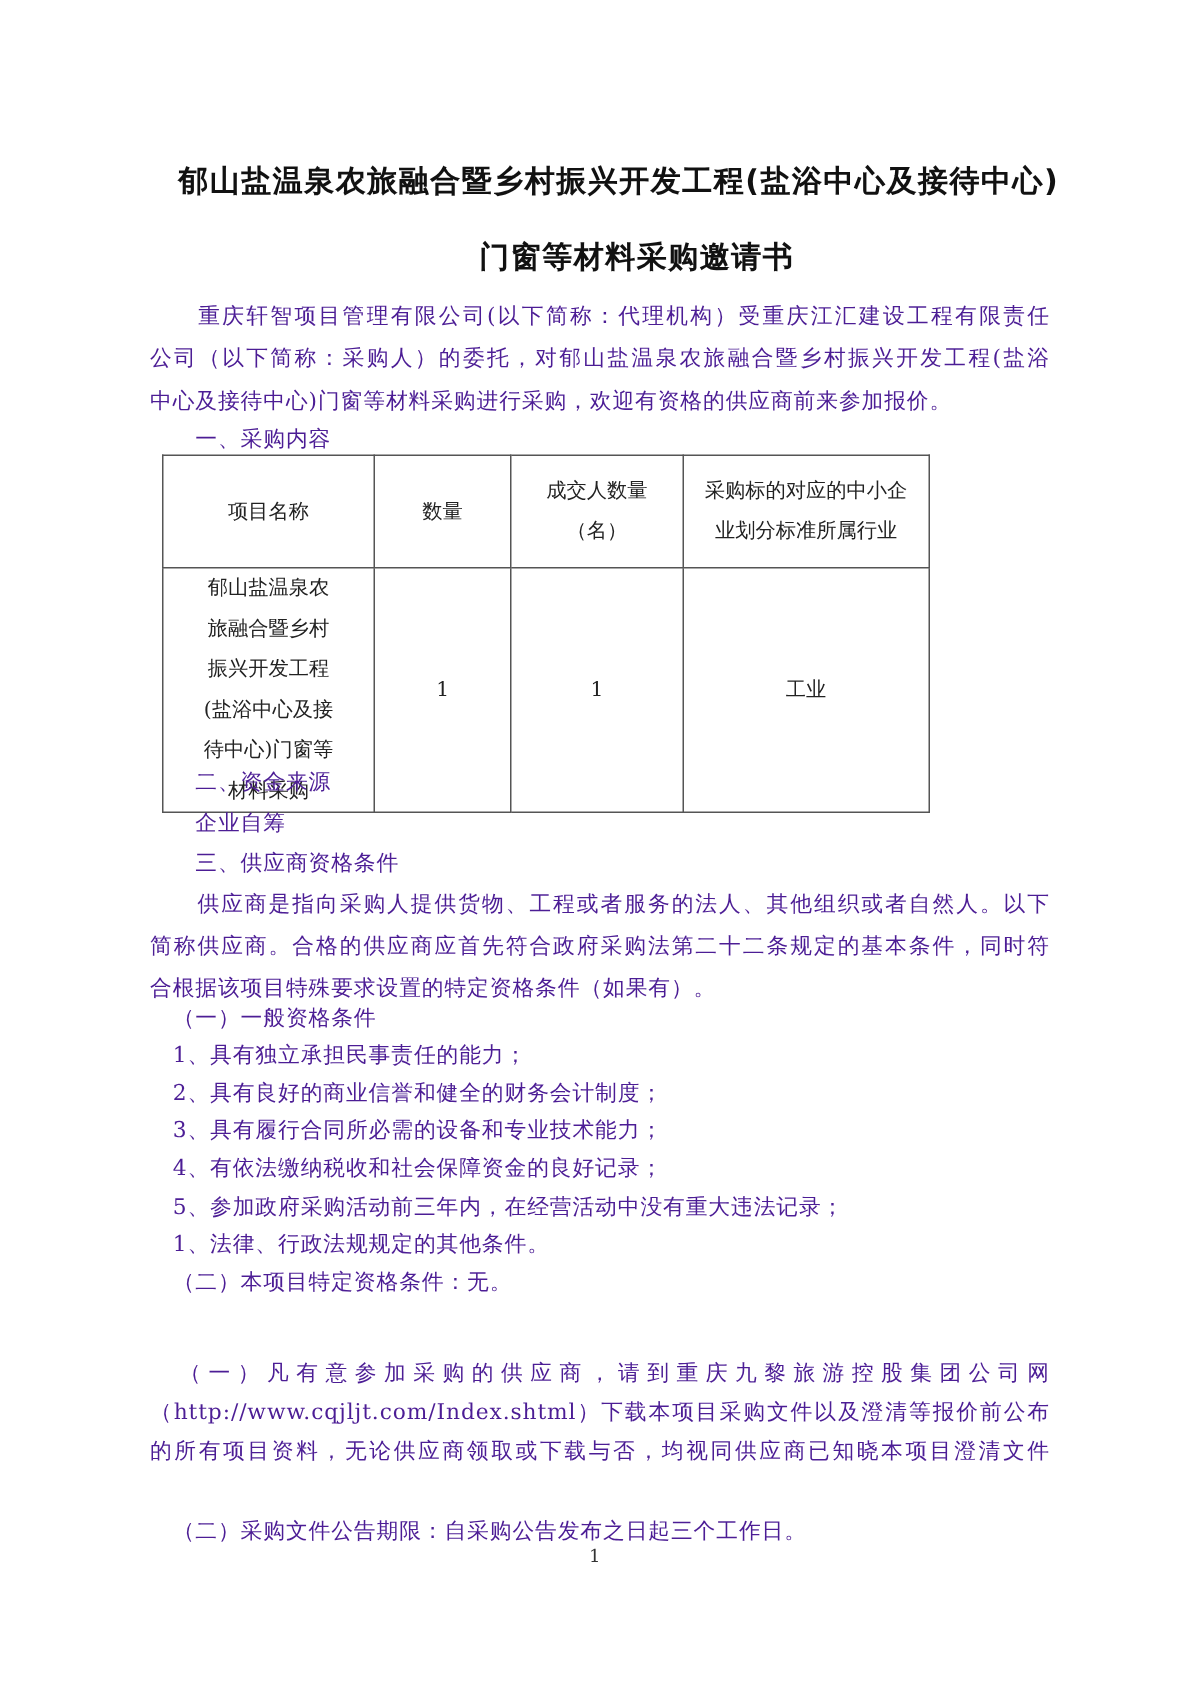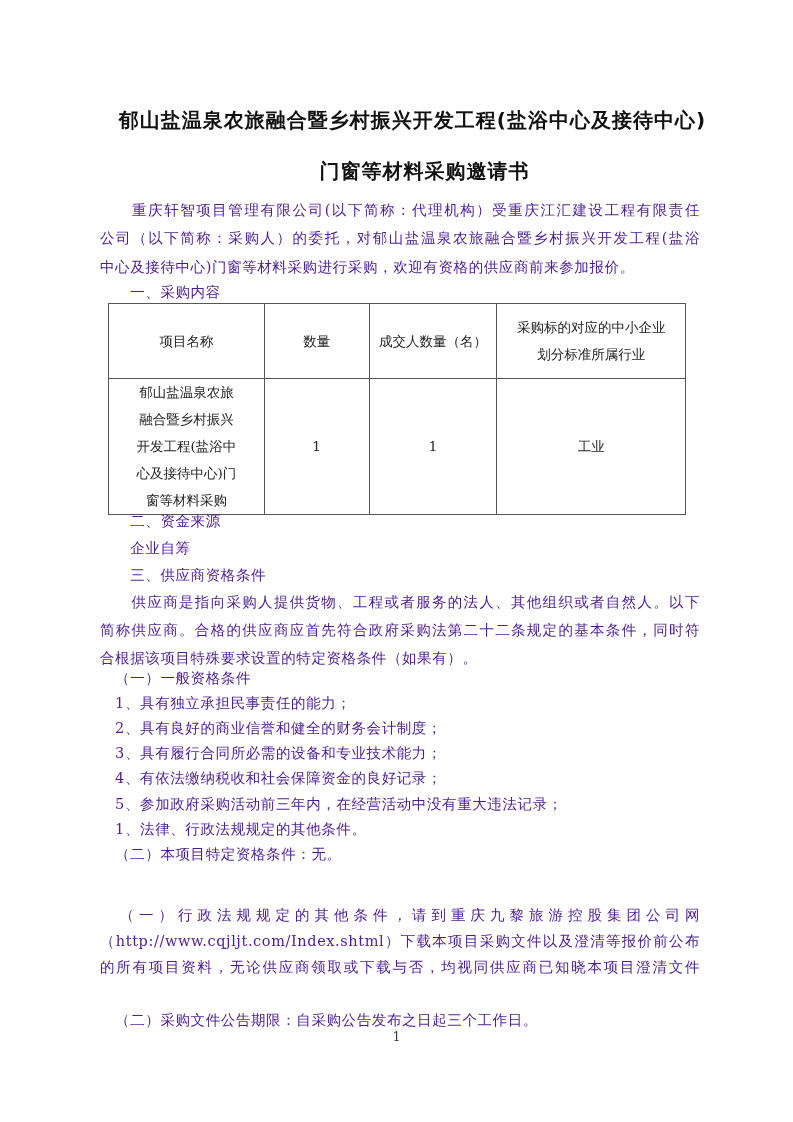--- a/index.html
+++ b/index.html
@@ -8,21 +8,21 @@
   .page { position: absolute; left: 0; top: 0; width: 793px; height: 1122px; }
   .title { position: absolute; left: 0; width: 793px; text-align: center;
            font-family: "DejaVu Sans", "Liberation Sans", sans-serif; font-weight: bold;
            font-size: 20px; letter-spacing: 1px; color: #111; white-space: nowrap; padding-left: 16px; }
   .title1 { top: 107px; }
   .title2 { top: 158px; margin-left: 12px; }
   .line { position: absolute; left: 100px; width: 600px; font-size: 14.5px;
           white-space: nowrap; color: #4c1d95; letter-spacing: 0.6px; }
   .just { text-align: justify; text-align-last: justify; }
   .hd { font-family: Liberation Mono, monospace; }
-  table.proc { position: absolute; left: 108px; top: 303px; width: 578px;
+  table.proc { position: absolute; left: 108px; top: 303px; width: 512px;
                border-collapse: collapse; font-size: 13.5px; color: #222; }
   table.proc td { border: 1.5px solid #555; text-align: center; vertical-align: middle;
                   padding: 0 4px; line-height: 27px; }
   table.proc tr.head td { height: 74px; }
   table.proc tr.body td { height: 121px; }
   .pnum { position: absolute; top: 1030px; left: 0; width: 793px; text-align: center; font-size: 12px; color: #333; }
 </style>
 </head>
 <body>
 
@@ -69,19 +69,19 @@
 
   <div class="line" style="top:669px">　（一）一般资格条件</div>
   <div class="line" style="top:694px">　1、具有独立承担民事责任的能力；</div>
   <div class="line" style="top:719px">　2、具有良好的商业信誉和健全的财务会计制度；</div>
   <div class="line" style="top:744px">　3、具有履行合同所必需的设备和专业技术能力；</div>
   <div class="line" style="top:769px">　4、有依法缴纳税收和社会保障资金的良好记录；</div>
   <div class="line" style="top:795px">　5、参加政府采购活动前三年内，在经营活动中没有重大违法记录；</div>
   <div class="line" style="top:820px">　1、法律、行政法规规定的其他条件。</div>
   <div class="line" style="top:845px">　（二）本项目特定资格条件：无。</div>
 
-  <div class="line just" style="top:906px">　（一）行政法规规定的其他条件，请到重庆九黎旅游控股集团公司网</div>
+  <div class="line just" style="top:906px">　（一）凡有意参加采购的供应商，请到重庆九黎旅游控股集团公司网</div>
   <div class="line just" style="top:932px">（http://www.cqjljt.com/Index.shtml）下载本项目采购文件以及澄清等报价前公布</div>
   <div class="line just" style="top:958px">的所有项目资料，无论供应商领取或下载与否，均视同供应商已知晓本项目澄清文件</div>
   <div class="line" style="top:1011px">　（二）采购文件公告期限：自采购公告发布之日起三个工作日。</div>
 
   <div class="pnum">1</div>
 </div>
 
 </body></html>

